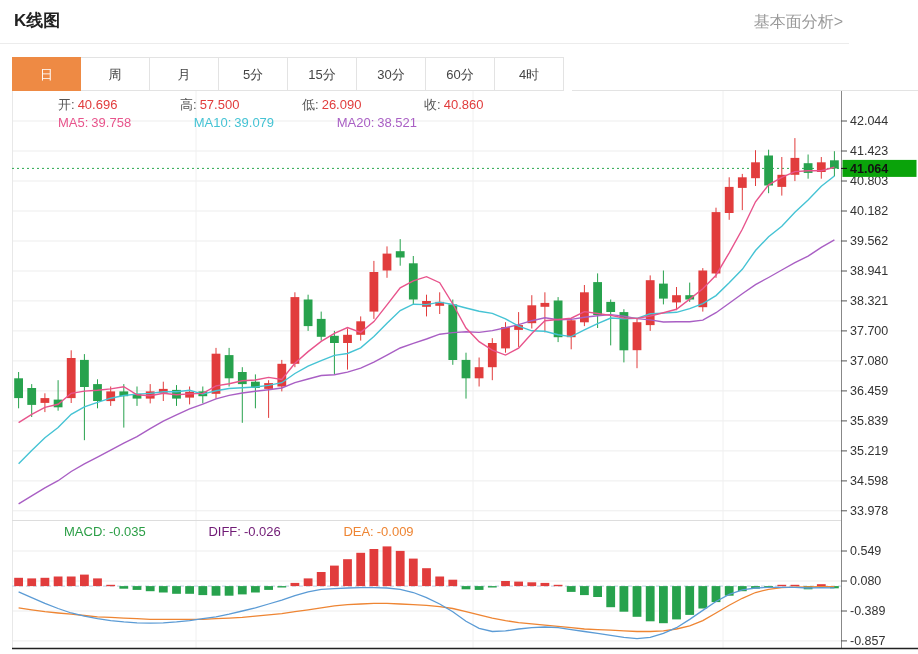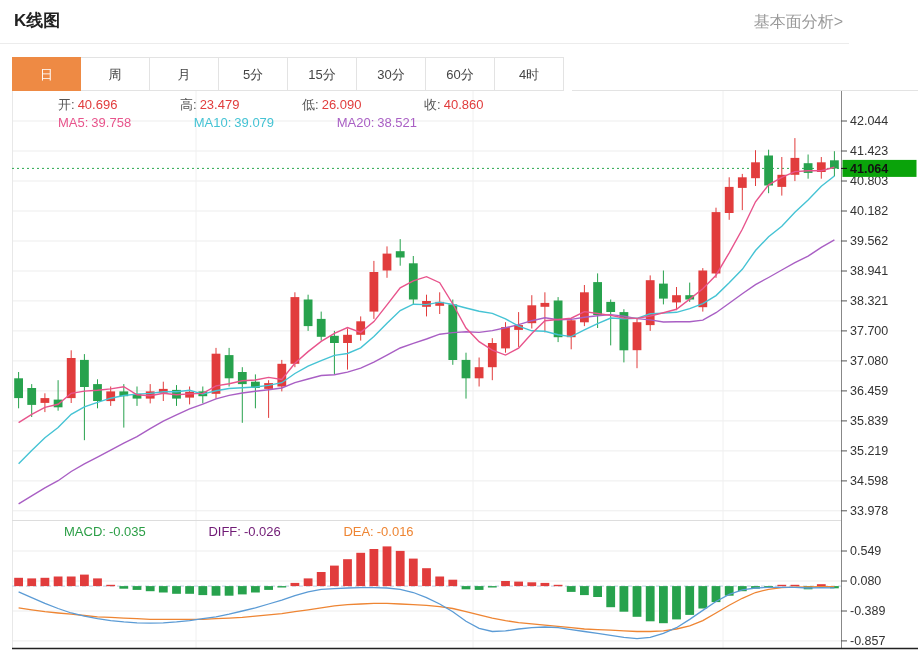--- a/index.html
+++ b/index.html
@@ -304,30 +304,30 @@
     <div class="tab">月</div>
     <div class="tab">5分</div>
     <div class="tab">15分</div>
     <div class="tab">30分</div>
     <div class="tab">60分</div>
     <div class="tab">4时</div>
   </div>
 
   <div class="legend lgd-ohlc">
     <span class="lg"><span class="ll">开:</span><span class="lv red">40.696</span></span>
-    <span class="lg"><span class="ll">高:</span><span class="lv red">23.479</span></span>
+    <span class="lg"><span class="ll">高:</span><span class="lv red">57.500</span></span>
     <span class="lg"><span class="ll">低:</span><span class="lv red">26.090</span></span>
     <span class="lg"><span class="ll">收:</span><span class="lv red">40.860</span></span>
   </div>
 
   <div class="legend lgd-ma">
     <span class="lg" style="color: rgb(232, 84, 140);"><span>MA5:</span><span class="lv">39.758</span></span>
     <span class="lg" style="color: rgb(69, 195, 212);"><span>MA10:</span><span class="lv">39.079</span></span>
     <span class="lg" style="color: rgb(169, 95, 196);"><span>MA20:</span><span class="lv">38.521</span></span>
   </div>
 
   <div class="legend lgd-macd">
     <span class="lg" style="color: rgb(43, 158, 70);"><span>MACD:</span><span class="lv">-0.035</span></span>
     <span class="lg" style="color: #701a75;"><span>DIFF:</span><span class="lv">-0.026</span></span>
-    <span class="lg" style="color: rgb(238, 133, 51);"><span>DEA:</span><span class="lv">-0.016</span></span>
+    <span class="lg" style="color: rgb(238, 133, 51);"><span>DEA:</span><span class="lv">-0.009</span></span>
   </div>
 
 </div>
 
 </body></html>

